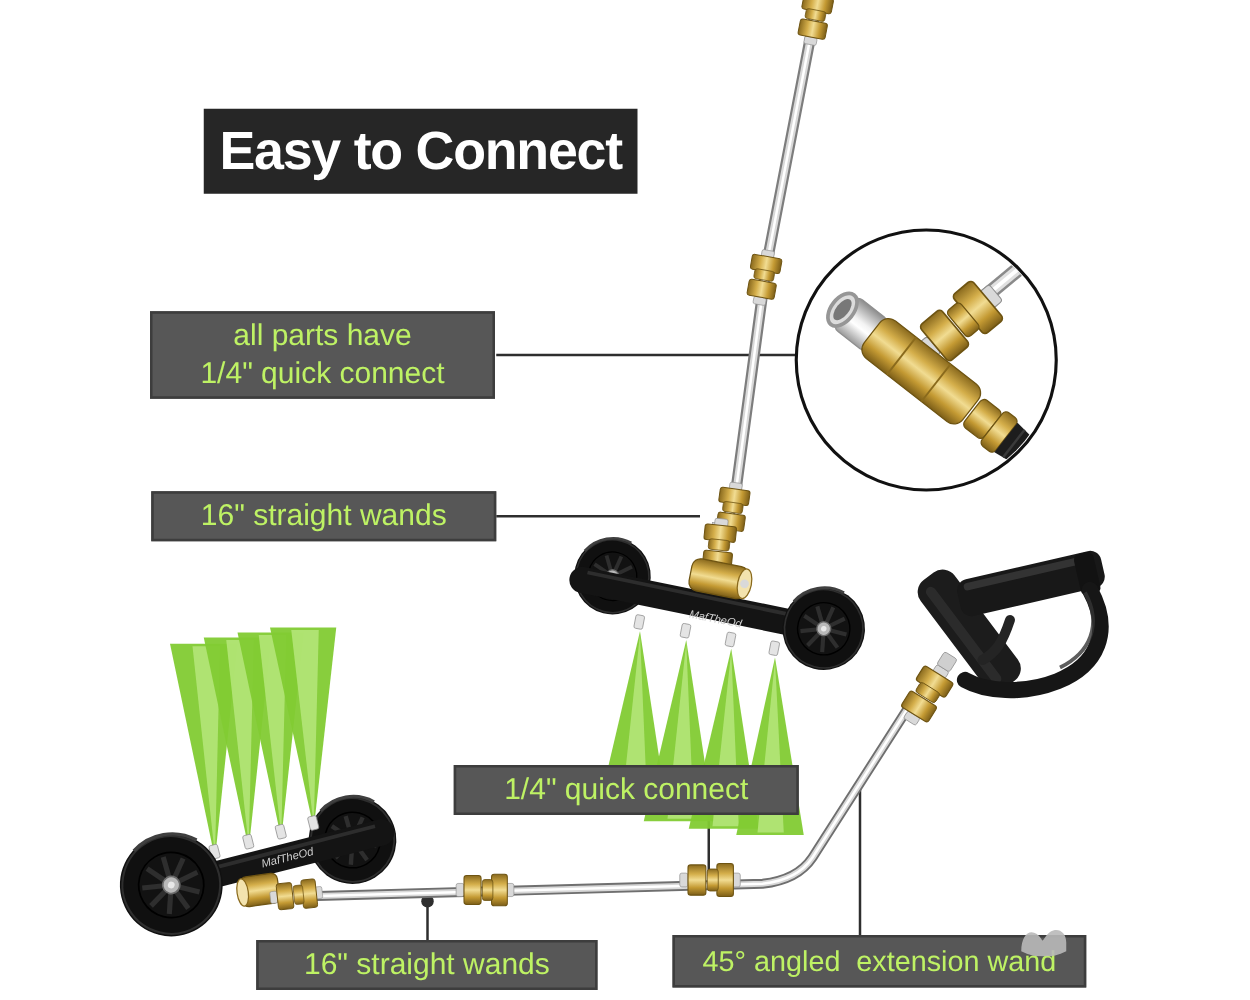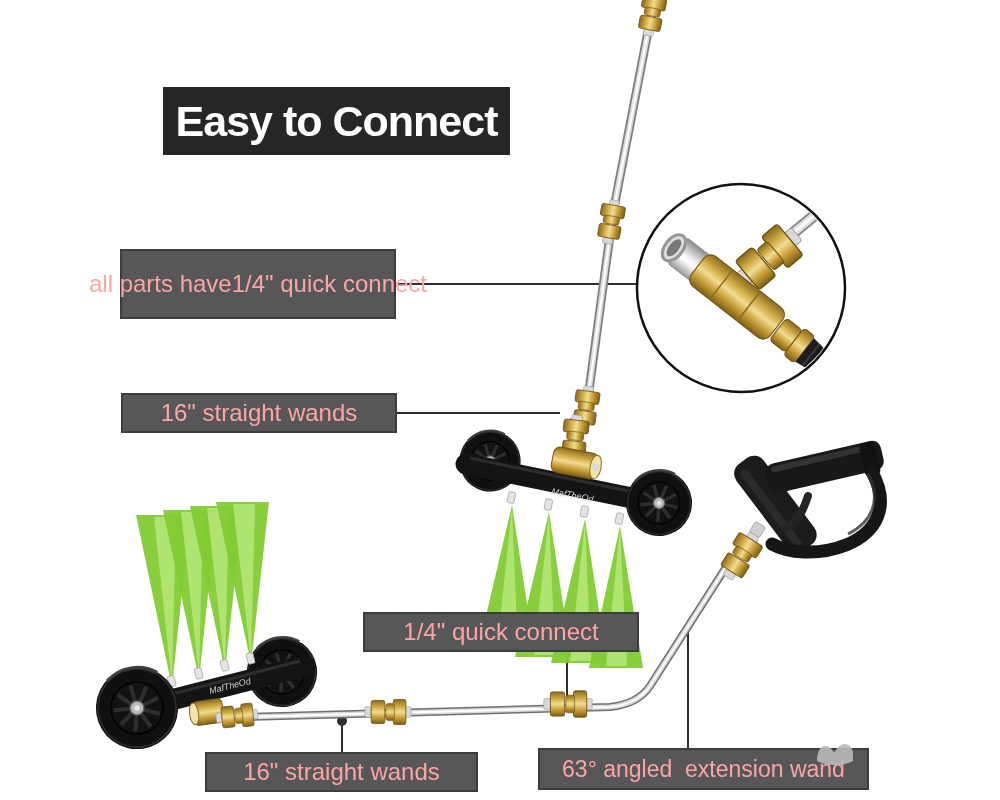--- a/index.html
+++ b/index.html
@@ -2,22 +2,22 @@
 <html><head>
 <meta charset="utf-8">
 <style>
   html,body{margin:0;padding:0;background:#fff;}
   #stage{position:relative;width:1000px;height:800px;background:#ffffff;overflow:hidden;
          font-family:"Liberation Sans",sans-serif;}
   #artwork{position:absolute;left:0;top:0;z-index:1;}
   .banner{position:absolute;left:118px;top:87px;width:347px;height:68px;background:#262626;
           color:#ffffff;display:flex;align-items:center;justify-content:center;
           font-size:43px;font-weight:bold;letter-spacing:-1px;z-index:2;margin-left:45px;}
-  .callout{position:absolute;background:#575757;border:2px solid #3d3d3d;color:#fca5a5;
-           display:flex;flex-direction:row;align-items:center;justify-content:center;
+  .callout{position:absolute;background:#575757;border:2px solid #3d3d3d;color:#bef264;
+           display:flex;flex-direction:column;align-items:center;justify-content:center;
            font-size:24px;line-height:30px;z-index:2;box-sizing:border-box;white-space:pre;}
   #co-all{left:120px;top:249px;width:276px;height:70px;}
   #co-wands-top{left:121px;top:393px;width:276px;height:40px;}
   #co-qc{left:363px;top:612px;width:276px;height:40px;}
   #co-wands-bot{left:205px;top:752px;width:273px;height:40px;}
   #co-angled{left:538px;top:748px;width:331px;height:42px;font-size:23px;}
   #watermark{position:absolute;left:814px;top:737px;z-index:3;}
 </style>
 </head>
 <body>
@@ -228,20 +228,20 @@
 <div class="callout" id="co-wands-top">
   <span>16" straight wands</span>
 </div>
 <div class="callout" id="co-qc">
   <span>1/4" quick connect</span>
 </div>
 <div class="callout" id="co-wands-bot">
   <span>16" straight wands</span>
 </div>
 <div class="callout" id="co-angled">
-  <span>63° angled  extension wand</span>
+  <span>45° angled  extension wand</span>
 </div>
 
 <svg id="watermark" width="42" height="28" viewBox="0 0 42 28">
   <path d="M 3 24 C 3 9 12 4 19 14 C 20 16 20 16 22 13 C 28 3 39 6 39 17 L 39 24 C 27 30 15 30 3 24 Z" fill="#b9b9b9" opacity="0.9"></path>
 </svg>
 
 </div>
 
 </body></html>

